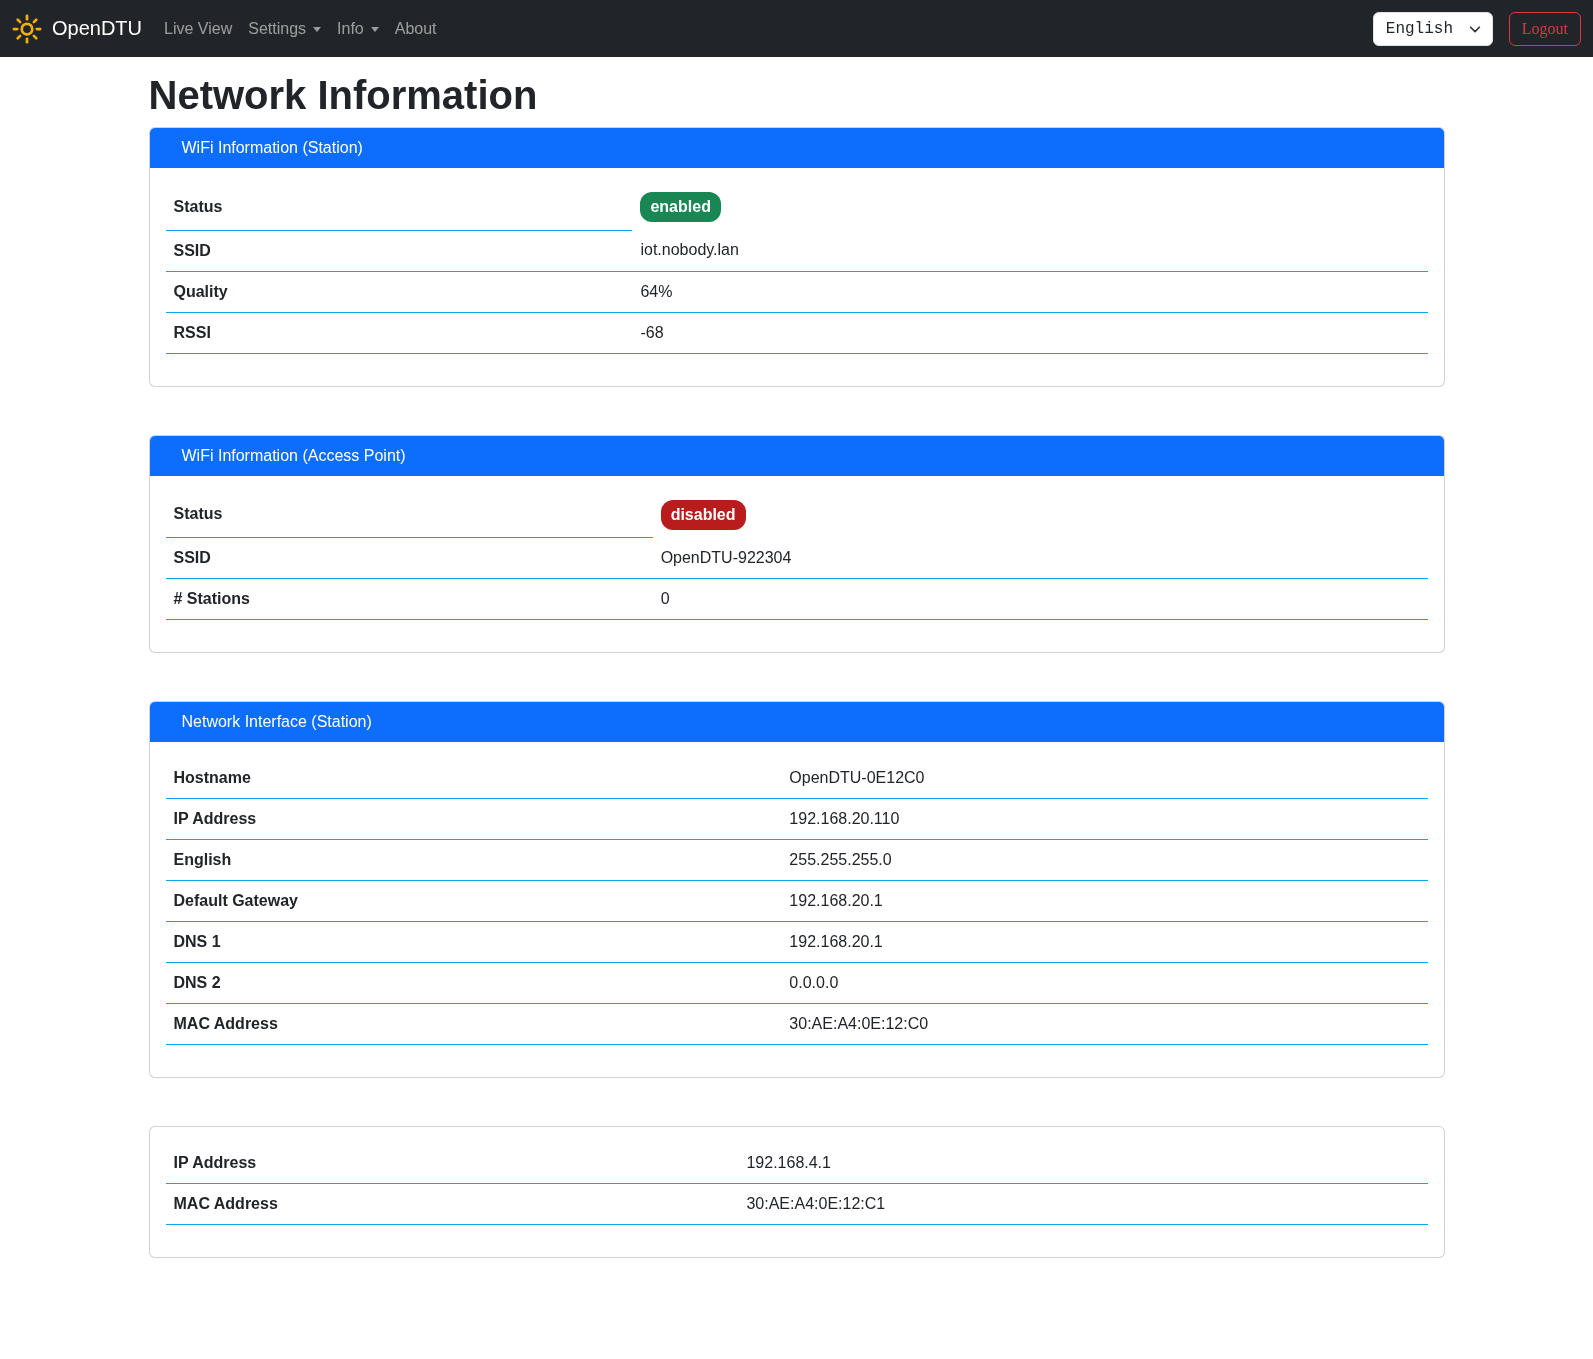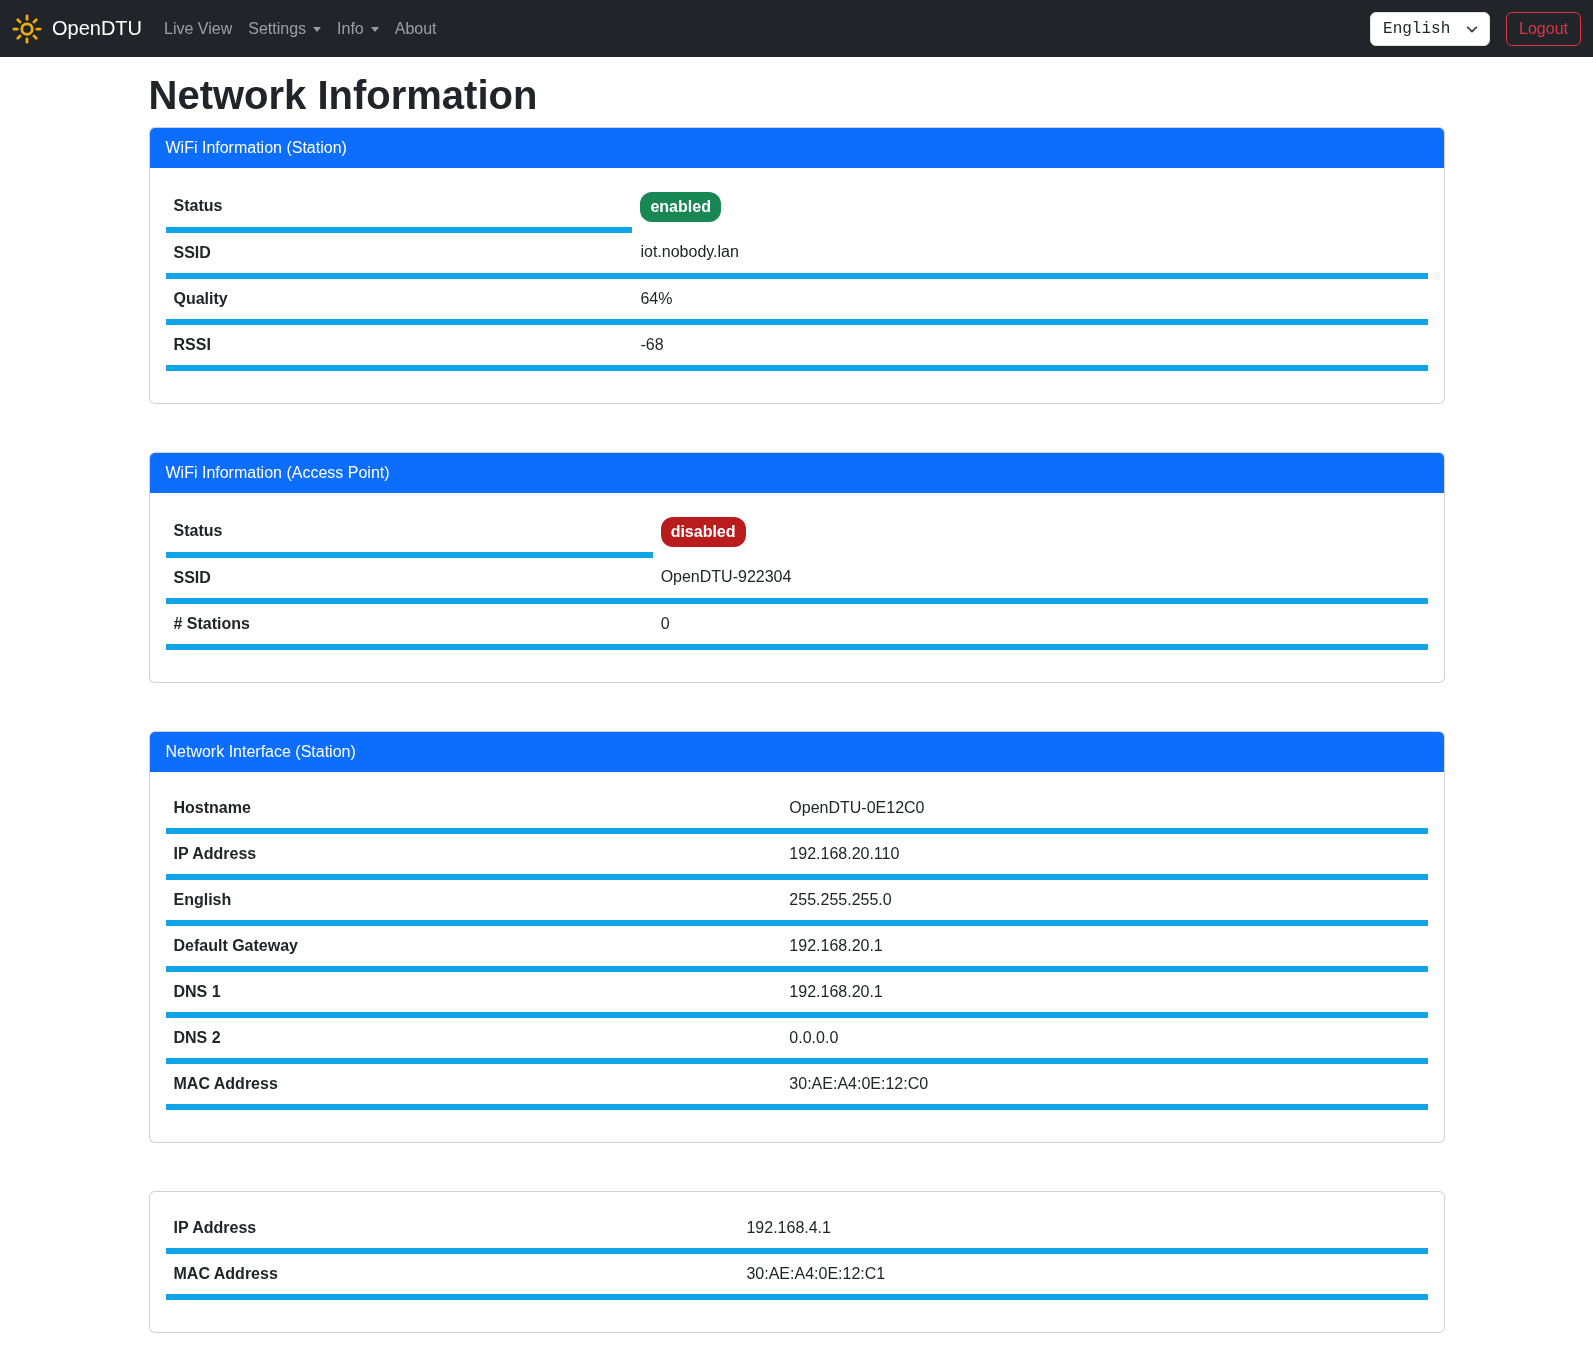--- a/index.html
+++ b/index.html
@@ -56,21 +56,21 @@
     padding: 7px 38px 7px 12px;
     min-width: 108px;
     cursor: pointer;
   }
   .select-chevron {
     position: absolute; right: 11px; top: 50%;
     transform: translateY(-50%);
     pointer-events: none; line-height: 0;
   }
   .logout-btn {
-    font-family: Liberation Sans, sans-serif;
+    font-family: Liberation Serif, serif;
     background: transparent;
     color: #dc3545;
     border: 1px solid #dc3545;
     border-radius: 6px;
     padding: 7px 12px;
     font-size: 16px;
     cursor: pointer;
   }
 
   
@@ -89,38 +89,38 @@
 
   .card {
     border: 1px solid rgba(0,0,0,0.175);
     border-radius: 6px;
     margin-bottom: 48px;
     background: #fff;
   }
   .card-header {
     background: #0d6efd;
     color: #ffffff;
-    padding: 8px 16px;
+    padding: 8px 32px;
     line-height: 24px;
     font-size: 16px;
     border-radius: 5px 5px 0 0;
   }
   .card-body { padding: 16px; }
 
   table.info-table {
     width: 100%;
     border-collapse: collapse;
     margin-bottom: 16px;
   }
   .info-table th, .info-table td {
     text-align: left;
     padding: 8px;
     line-height: 24px;
     font-size: 16px;
-    border-bottom: 6px solid #0ea5e9;
+    border-bottom: 1px solid #0ea5e9;
     vertical-align: middle;
   }
   .info-table th { font-weight: 700; }
   .info-table td.no-bb { border-bottom: none; }
 
   .card-c0 th { width: 37%; }
   .card-c1 th { width: 38.6%; }
   .card-c2 th { width: 48.8%; }
   .card-c3 th { width: 45.4%; }
 

